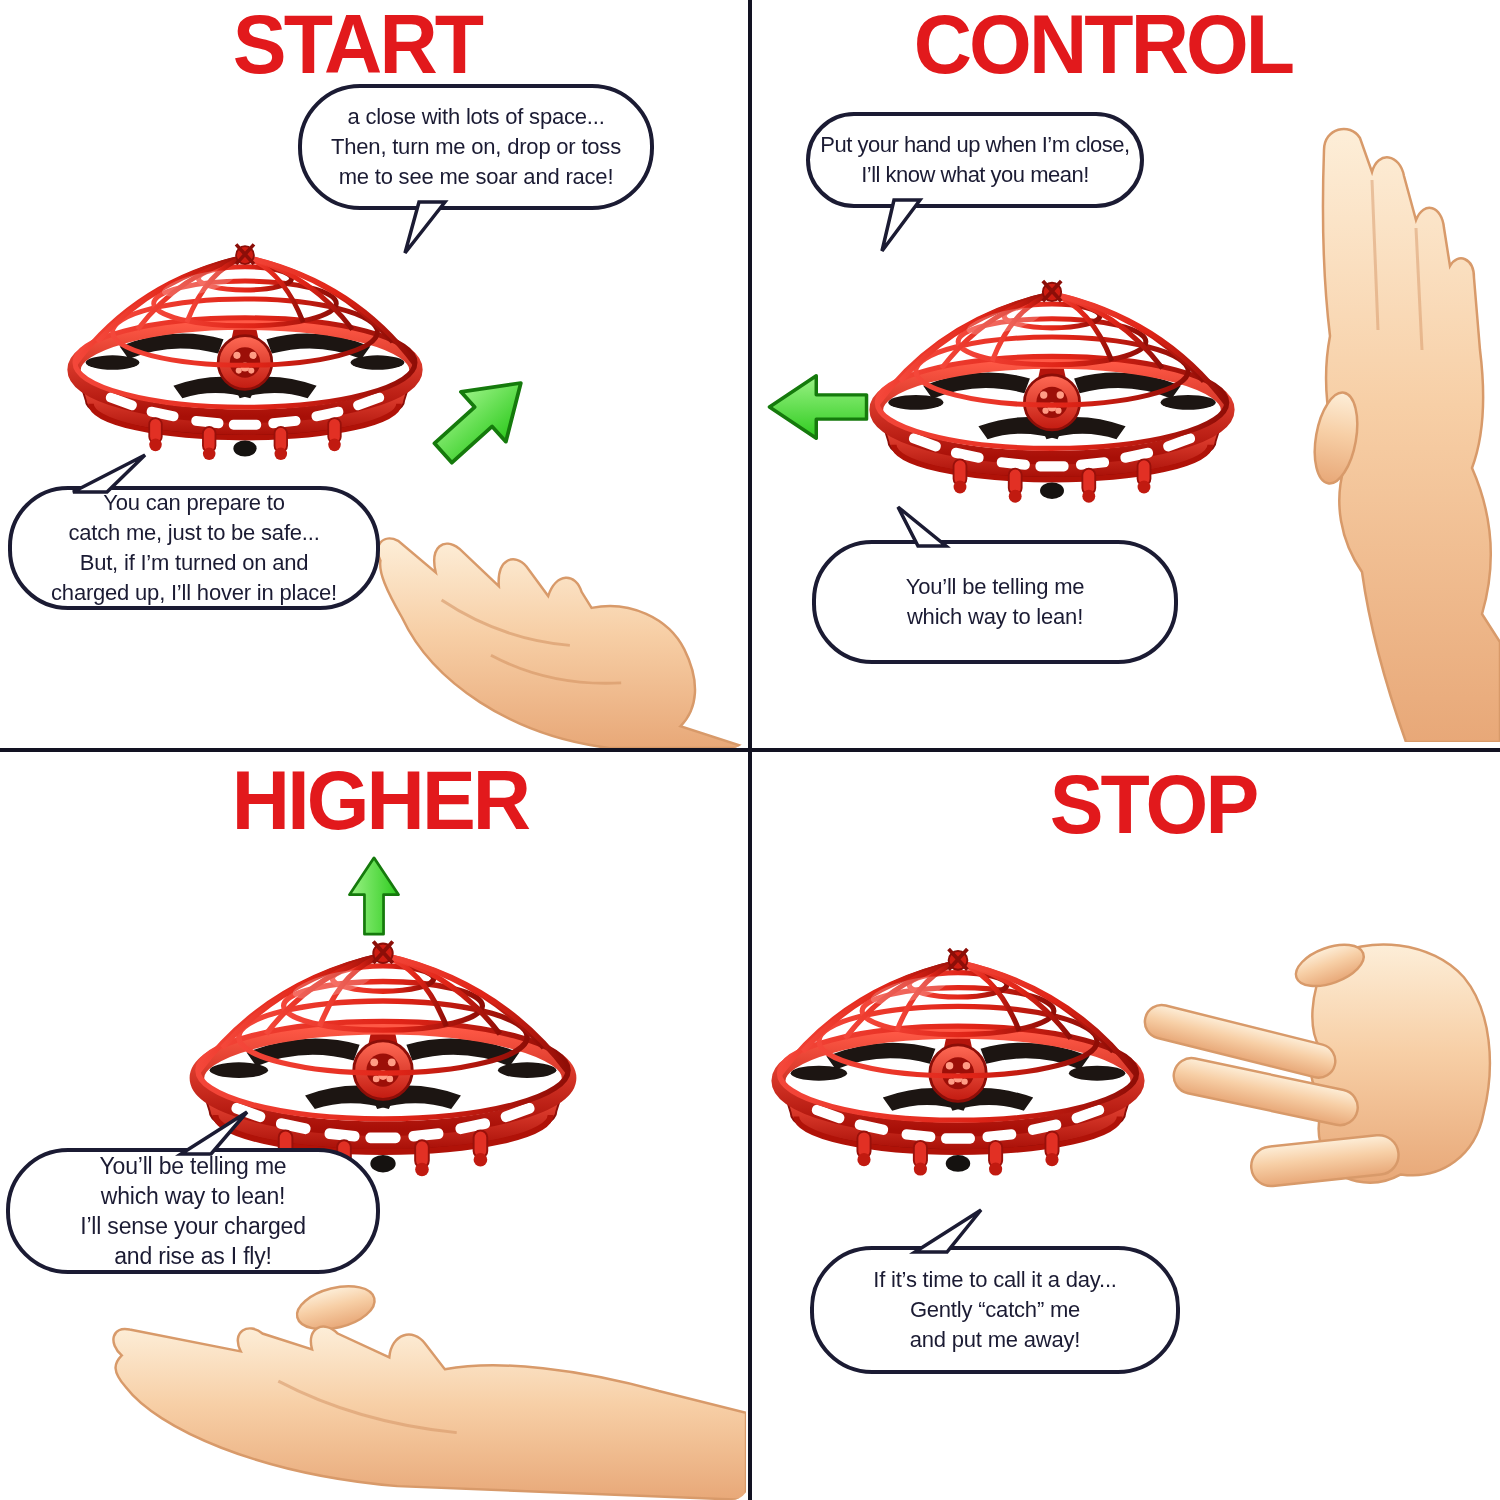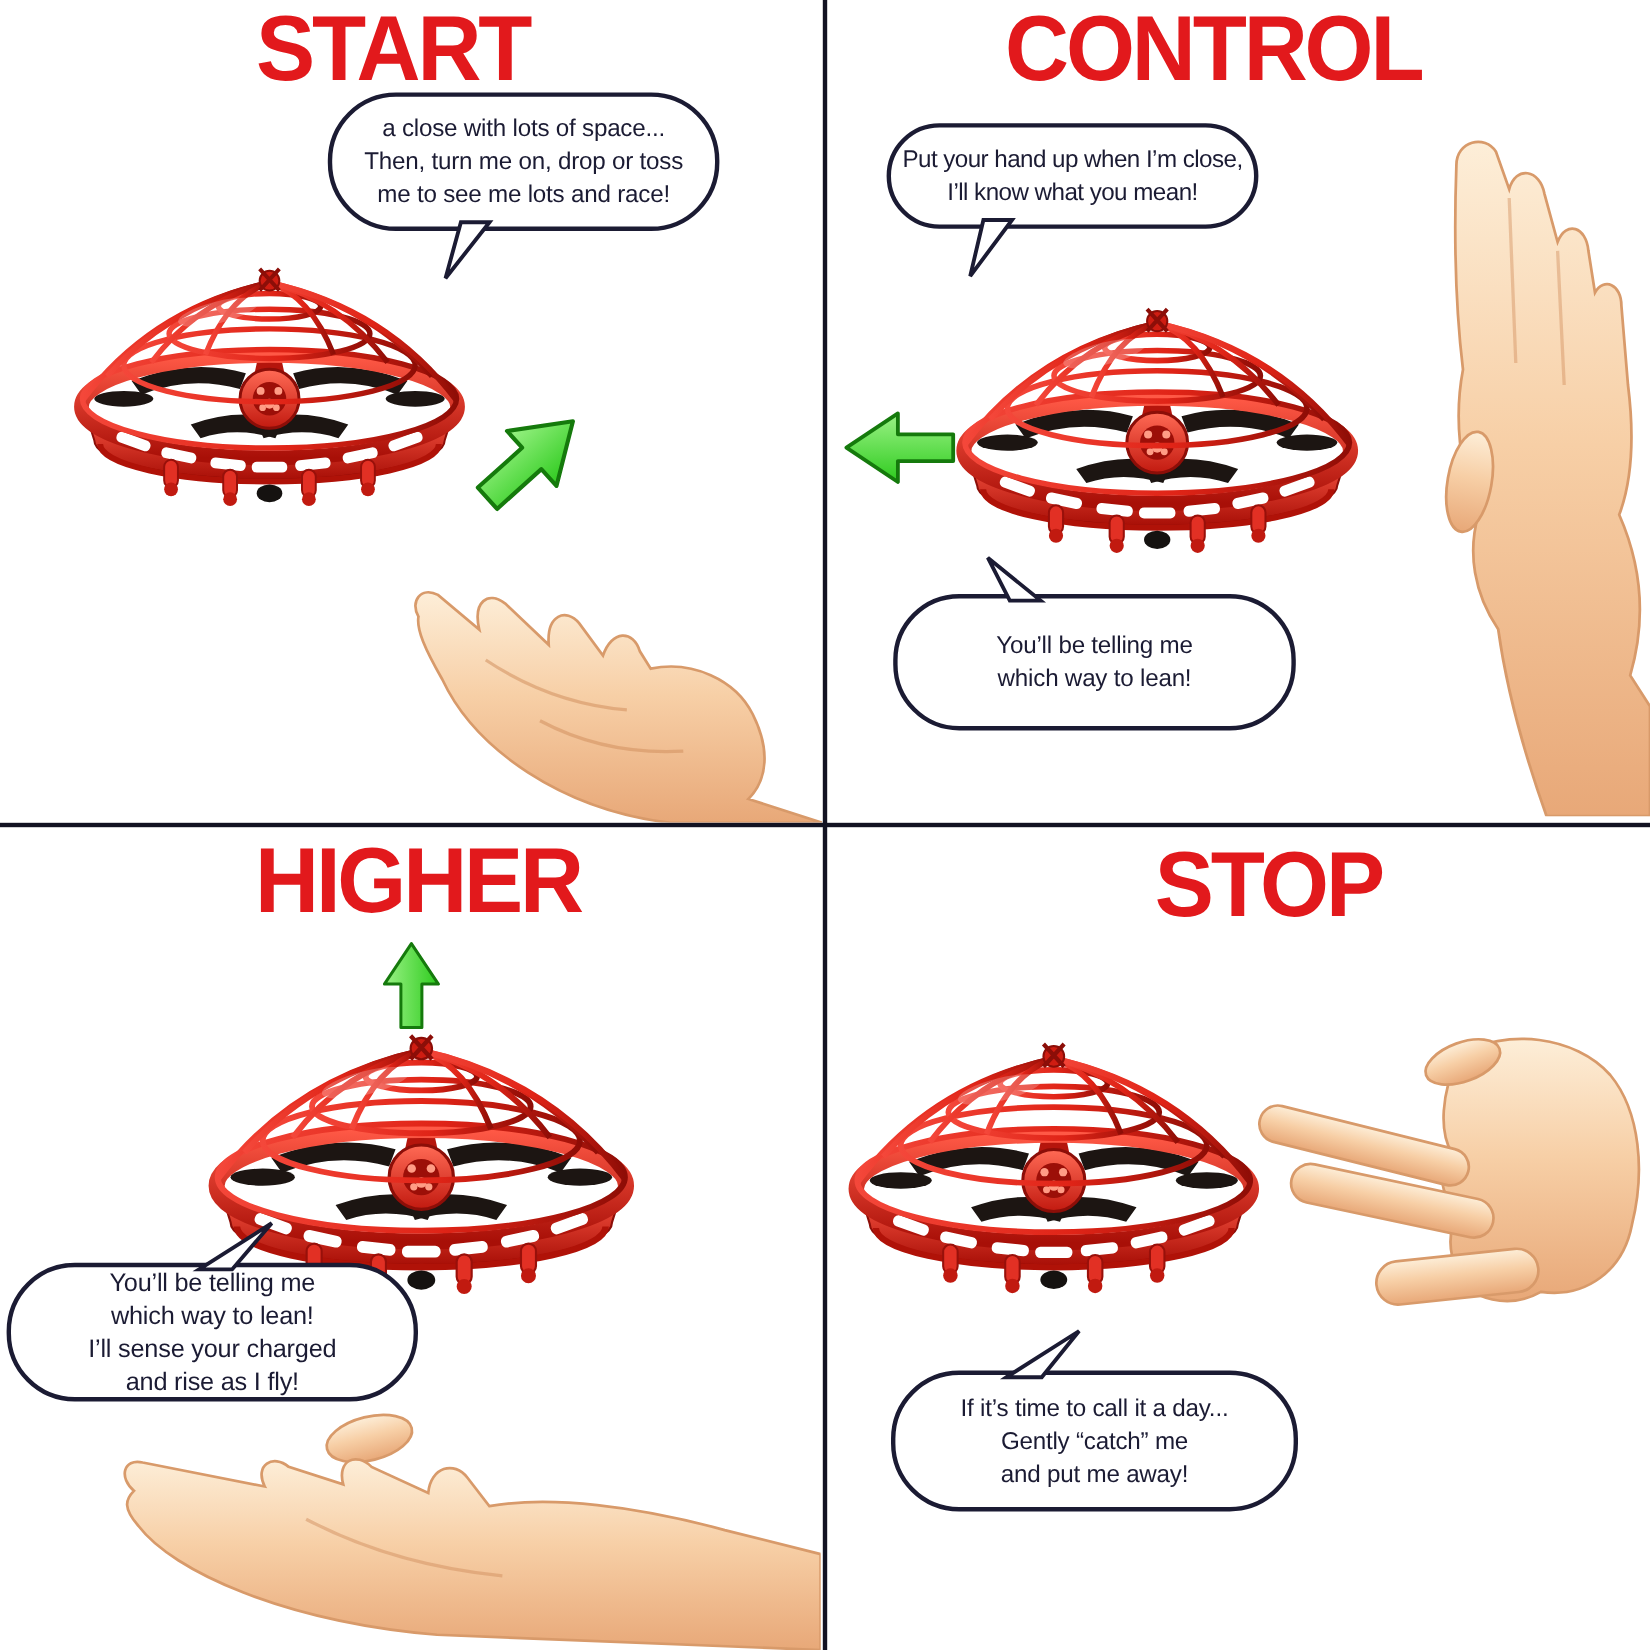--- a/index.html
+++ b/index.html
@@ -1,18 +1,18 @@
 <!DOCTYPE html>
 <html><head>
 <meta charset="utf-8">
 <style>
   html,body{margin:0;padding:0;background:#ffffff;}
   .stage{position:relative;width:1500px;height:1500px;background:#ffffff;overflow:hidden;
          font-family:"Liberation Sans", sans-serif;}
-  .quad{position:absolute;width:748px;height:748px;overflow:hidden;}
+  .quad{position:absolute;width:748px;height:748px;overflow:hidden;border-radius:16px;}
   #q-start{left:0;top:0;}
   #q-control{left:752px;top:0;padding-left:22px;}
   #q-higher{left:0;top:752px;}
   #q-stop{left:752px;top:752px;}
   .divider-v{position:absolute;left:748px;top:0;width:4px;height:1500px;background:#121222;}
   .divider-h{position:absolute;left:0;top:748px;width:1500px;height:4px;background:#121222;}
   .qtitle{position:absolute;width:700px;text-align:center;color:#e2191c;
           font-size:84px;font-weight:bold;letter-spacing:-3px;line-height:1.0;
           transform:scaleX(.96);}
   .bubble{position:absolute;background:#ffffff;border:4px solid #1b1b33;
@@ -168,38 +168,49 @@
   <div class="quad" id="q-start">
     <div class="qtitle" style="left:7px;top:2px;">START</div>
 
     <div class="bubble" style="left:298px;top:84px;width:356px;height:126px;border-radius:62px;">
       <svg class="tail" style="left:95px;bottom:-51px;" width="60" height="56" viewBox="0 0 60 56">
         <path d="M48 1 L8 52 L22 1 Z" fill="#ffffff" stroke="#1b1b33" stroke-width="3.5"></path>
       </svg>
       <div class="btxt">
         <span class="ln">a close with lots of space...</span>
         <span class="ln">Then, turn me on, drop or toss</span>
-        <span class="ln">me to see me lots and race!</span>
+        <span class="ln">me to see me soar and race!</span>
       </div>
     </div>
 
     <svg class="abs" style="left:66px;top:228px;" width="358" height="244" viewBox="0 0 400 272">
         <use href="#drone"></use>
       </svg>
 
     <div class="arrow-wrap" style="left:424px;top:366px;width:116px;height:104px;transform:rotate(-42deg);">
       <svg width="112" height="84" viewBox="0 0 120 88">
           <use href="#arrow-right"></use>
         </svg>
     </div>
 
     <svg class="abs" style="left:372px;top:452px;" width="376" height="296" viewBox="0 0 380 300">
         <use href="#hand-catch"></use>
       </svg>
 
+    <div class="bubble" style="left:8px;top:486px;width:372px;height:124px;border-radius:60px;">
+      <svg class="tail" style="left:55px;top:-39px;" width="90" height="43" viewBox="0 0 90 43">
+        <path d="M6 41 L78 4 L40 41 Z" fill="#ffffff" stroke="#1b1b33" stroke-width="3.5"></path>
+      </svg>
+      <div class="btxt">
+        <span class="ln">You can prepare to</span>
+        <span class="ln">catch me, just to be safe...</span>
+        <span class="ln">But, if I’m turned on and</span>
+        <span class="ln">charged up, I’ll hover in place!</span>
+      </div>
+    </div>
   </div>
 
   <div class="quad" id="q-control">
     <div class="qtitle" style="left:1px;top:2px;">CONTROL</div>
 
     <div class="bubble" style="left:54px;top:112px;width:338px;height:96px;border-radius:64px;">
       <svg class="tail" style="left:66px;bottom:-51px;" width="56" height="56" viewBox="0 0 56 56">
         <path d="M44 1 L6 52 L18 1 Z" fill="#ffffff" stroke="#1b1b33" stroke-width="3.5"></path>
       </svg>
       <div class="btxt" style="letter-spacing:-0.5px;">

